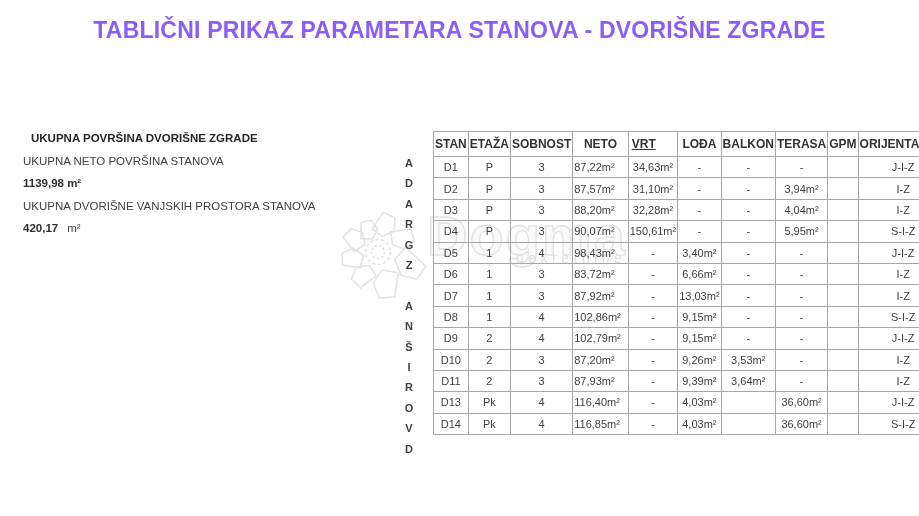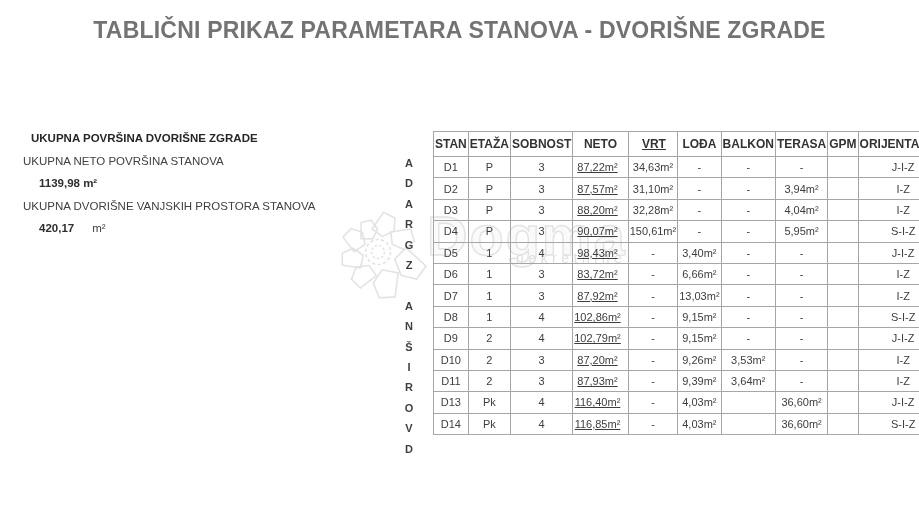--- a/index.html
+++ b/index.html
@@ -2,28 +2,28 @@
 <html><head>
 <meta charset="utf-8">
 <style>
   * { margin:0; padding:0; box-sizing:border-box; }
   html,body { width:919px; height:516px; background:#ffffff; overflow:hidden; }
   body { font-family:"Liberation Sans", sans-serif; position:relative; }
 
   .page-title{
     position:absolute; top:17px; left:0; width:919px;
     text-align:center; font-size:23px; font-weight:bold;
-    color:#737373; letter-spacing:0.2px; white-space:nowrap;
+    color:#8b5cf6; letter-spacing:0.2px; white-space:nowrap;
   }
 
   .summary{ position:absolute; left:23px; top:131px; font-size:11.5px; color:#404040; }
   .summary > div{ height:22.6px; line-height:14px; white-space:nowrap; }
   .summary .s-heading{ font-weight:bold; color:#262626;margin-left:8px; }
-  .summary .s-value{ font-weight:bold; color:#2e2e2e;margin-left:16px; }
-  .summary .s-unit{ font-weight:normal; margin-left:18px; }
+  .summary .s-value{ font-weight:bold; color:#2e2e2e; }
+  .summary .s-unit{ font-weight:normal; margin-left:9px; }
 
   .vertical-label{
     position:absolute; left:399px; top:153px; width:20px;
     text-align:center; font-size:11px; font-weight:bold; color:#3f3f3f;
     line-height:20.4px; white-space:pre; z-index:1;
   }
 
   
   .wm-flower{ position:absolute; left:326px; top:202px; z-index:0; }
   .wm-word{
@@ -43,22 +43,22 @@
   }
   .apt-table th, .apt-table td{ border:1px solid #a6a6a6; overflow:hidden; white-space:nowrap; }
   .apt-table th{
     font-size:12px; font-weight:bold; color:#323232;
     height:25px; text-align:center; padding:0 1px;
   }
   .apt-table td{
     font-size:11px; color:#3d3d3d; height:21.4px;
     text-align:center; padding:0 1px;
   }
-  .apt-table th:nth-child(5){ text-align:center; padding-left:3px;text-decoration:underline; }  
-  .apt-table td:nth-child(4){ text-align:center; padding-right:7px;text-decoration:underline; } 
+  .apt-table th:nth-child(5){ text-align:left; padding-left:3px;text-decoration:underline; }  
+  .apt-table td:nth-child(4){ text-align:left; padding-right:7px; } 
 </style>
 </head>
 <body>
 
 <div class="page-title">TABLIČNI PRIKAZ PARAMETARA STANOVA - DVORIŠNE ZGRADE</div>
 
 <div class="summary">
   <div class="s-heading">UKUPNA POVRŠINA DVORIŠNE ZGRADE</div>
   <div>UKUPNA NETO POVRŠINA STANOVA</div>
   <div class="s-value">1139,98 m²</div>

